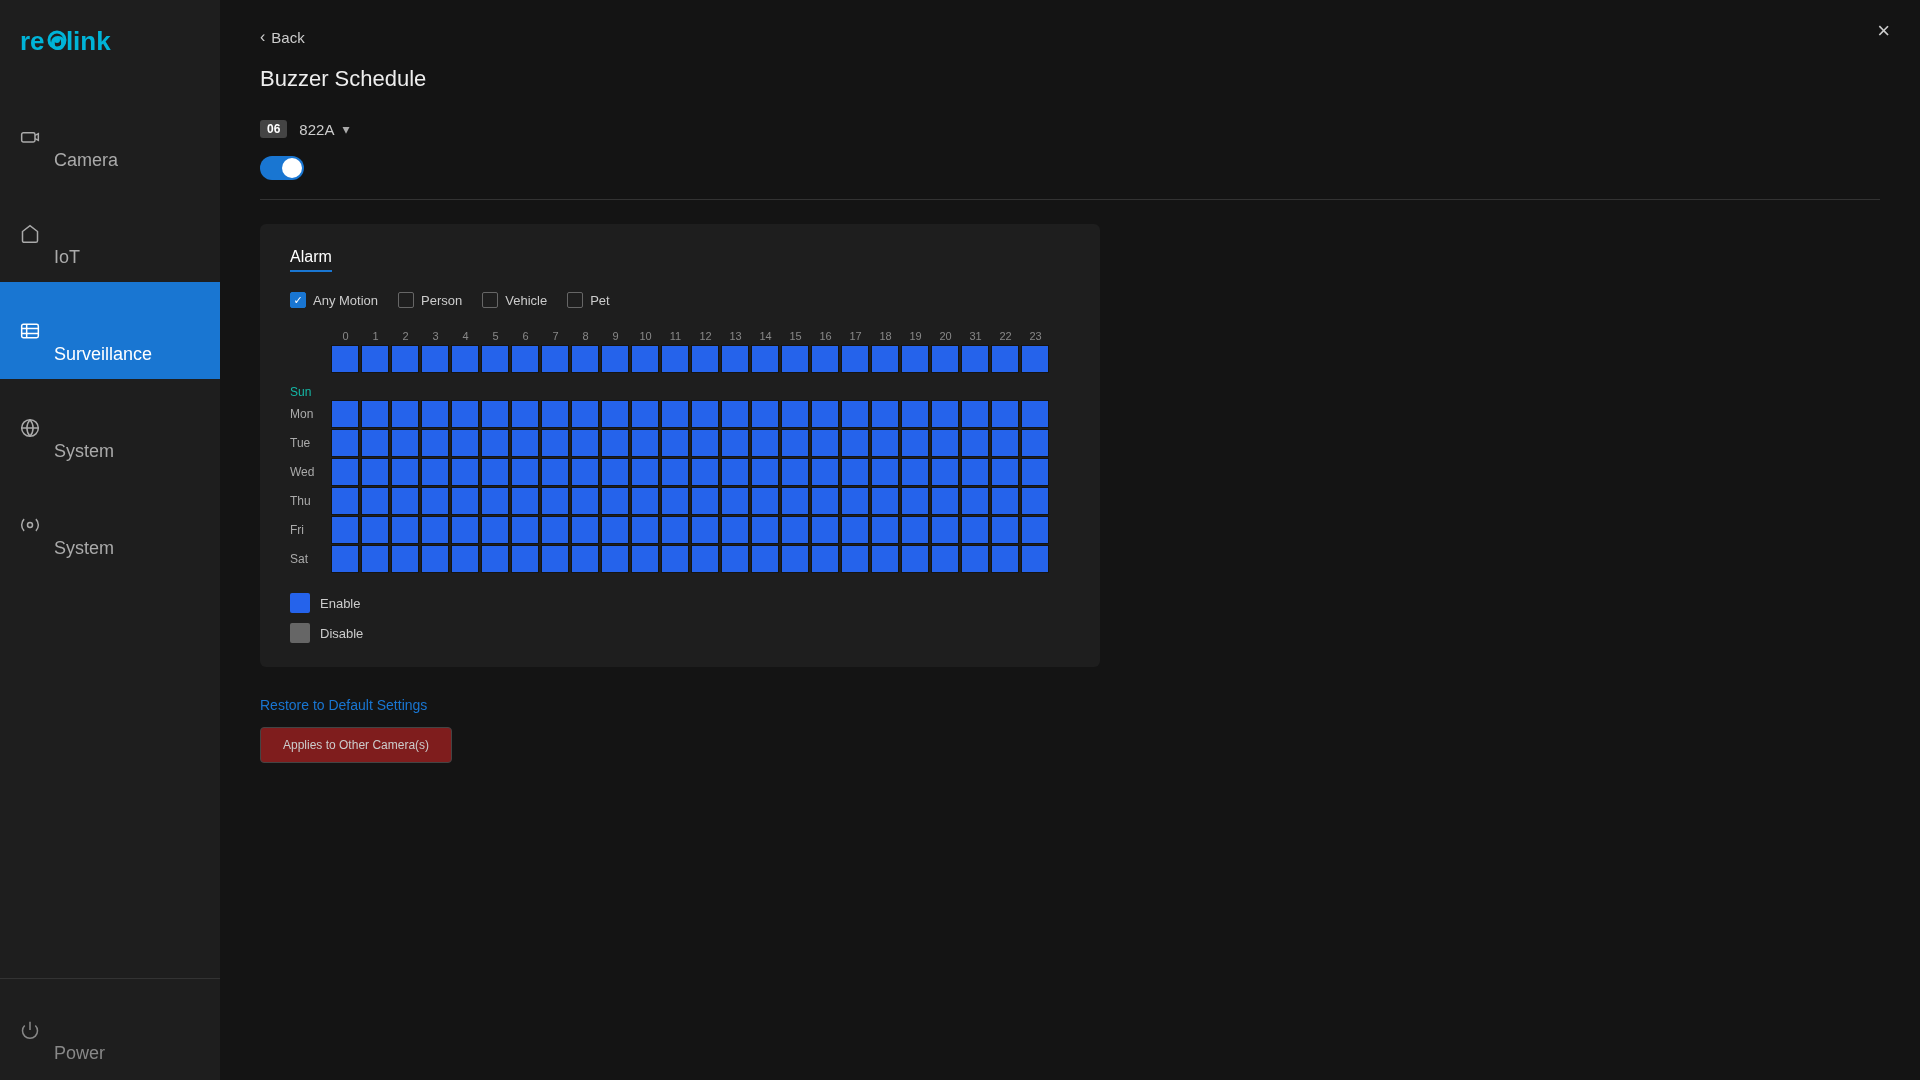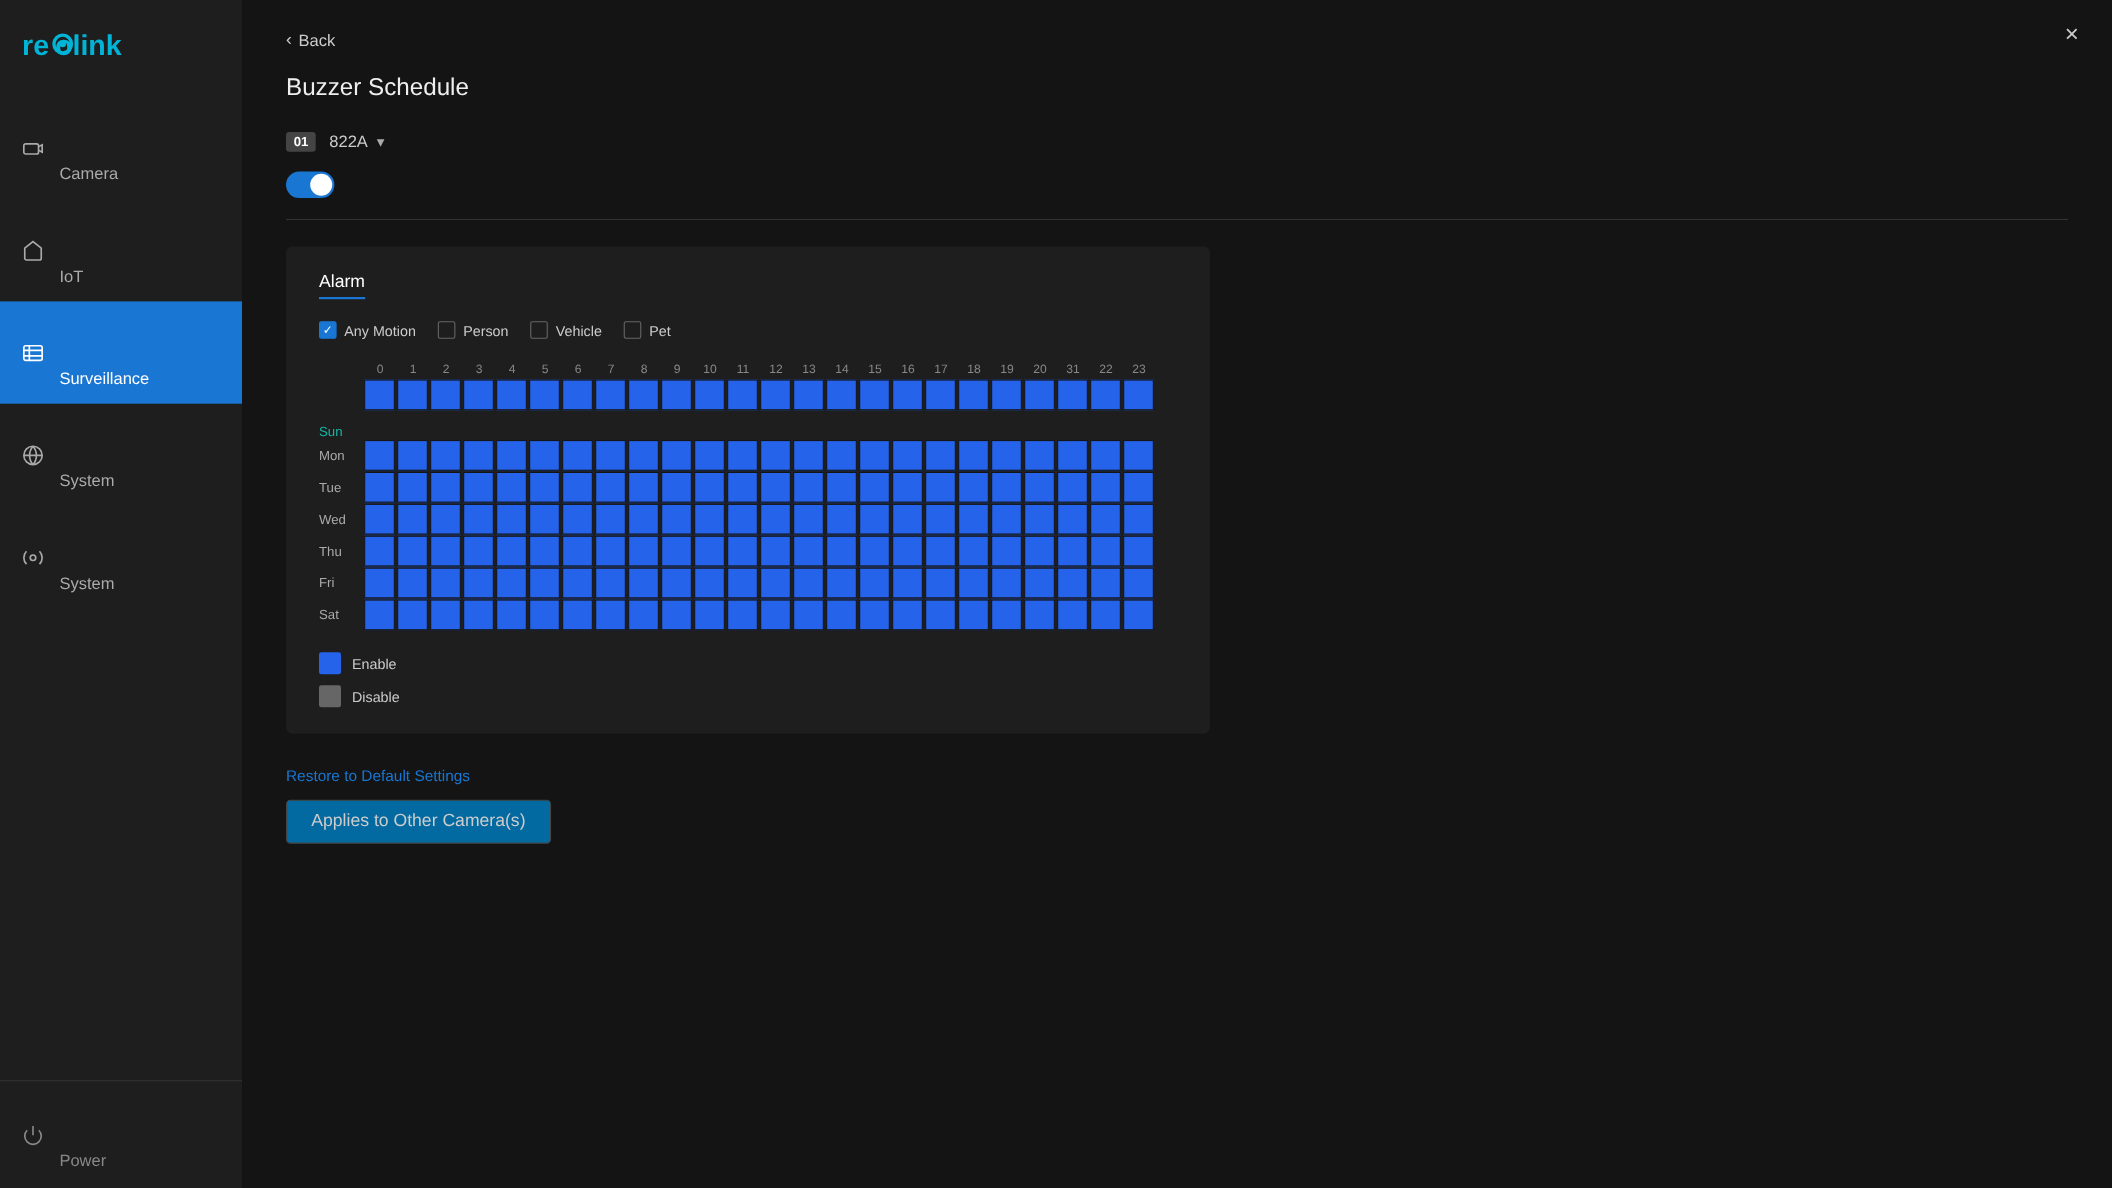--- a/index.html
+++ b/index.html
@@ -50,21 +50,21 @@
     }
     .nav-icon {
       width: 20px;
       height: 20px;
       display: flex;
       align-items: center;
       justify-content: center;
       flex-shrink: 0;
     }
     .nav-label {
-      font-size: 15px;
+      font-size: 18px;
       margin-top: 48px;
     }
 
     .sidebar-footer {
       padding: 16px 20px;
       border-top: 1px solid #333;
     }
 
     
     .main {
@@ -280,27 +280,27 @@
     }
     .restore-link {
       color: #1976d2;
       cursor: pointer;
       font-size: 14px;
       text-decoration: none;
       background: none;
       border: none;
     }
     .apply-btn {
-      background: #0369a1;
+      background: #7f1d1d;
       border: 1px solid #444;
       color: #ccc;
       padding: 10px 22px;
       border-radius: 4px;
       cursor: pointer;
-      font-size: 16px;
+      font-size: 12px;
     }
   </style>
 </head>
 <body>
 
 <aside class="sidebar">
   <div class="sidebar-logo">
     <svg viewBox="0 0 120 38" fill="none" xmlns="http://www.w3.org/2000/svg" style="width:120px;height:38px;">
 
       <text x="0" y="28" font-size="26" font-weight="bold" fill="#00b4d8" font-family="Arial, sans-serif">re</text>
@@ -383,21 +383,21 @@
   <button class="close-btn">×</button>
 
   <button class="back-btn">
     <span class="back-arrow">‹</span>
     <span>Back</span>
   </button>
 
   <h1 class="page-title">Buzzer Schedule</h1>
 
   <div class="channel-selector">
-    <span class="channel-badge">01</span>
+    <span class="channel-badge">06</span>
     <div class="channel-dropdown">
       <span>822A</span>
       <span class="dropdown-arrow">▾</span>
     </div>
   </div>
 
   <div class="toggle-row">
     <div class="toggle-switch"></div>
   </div>
 

